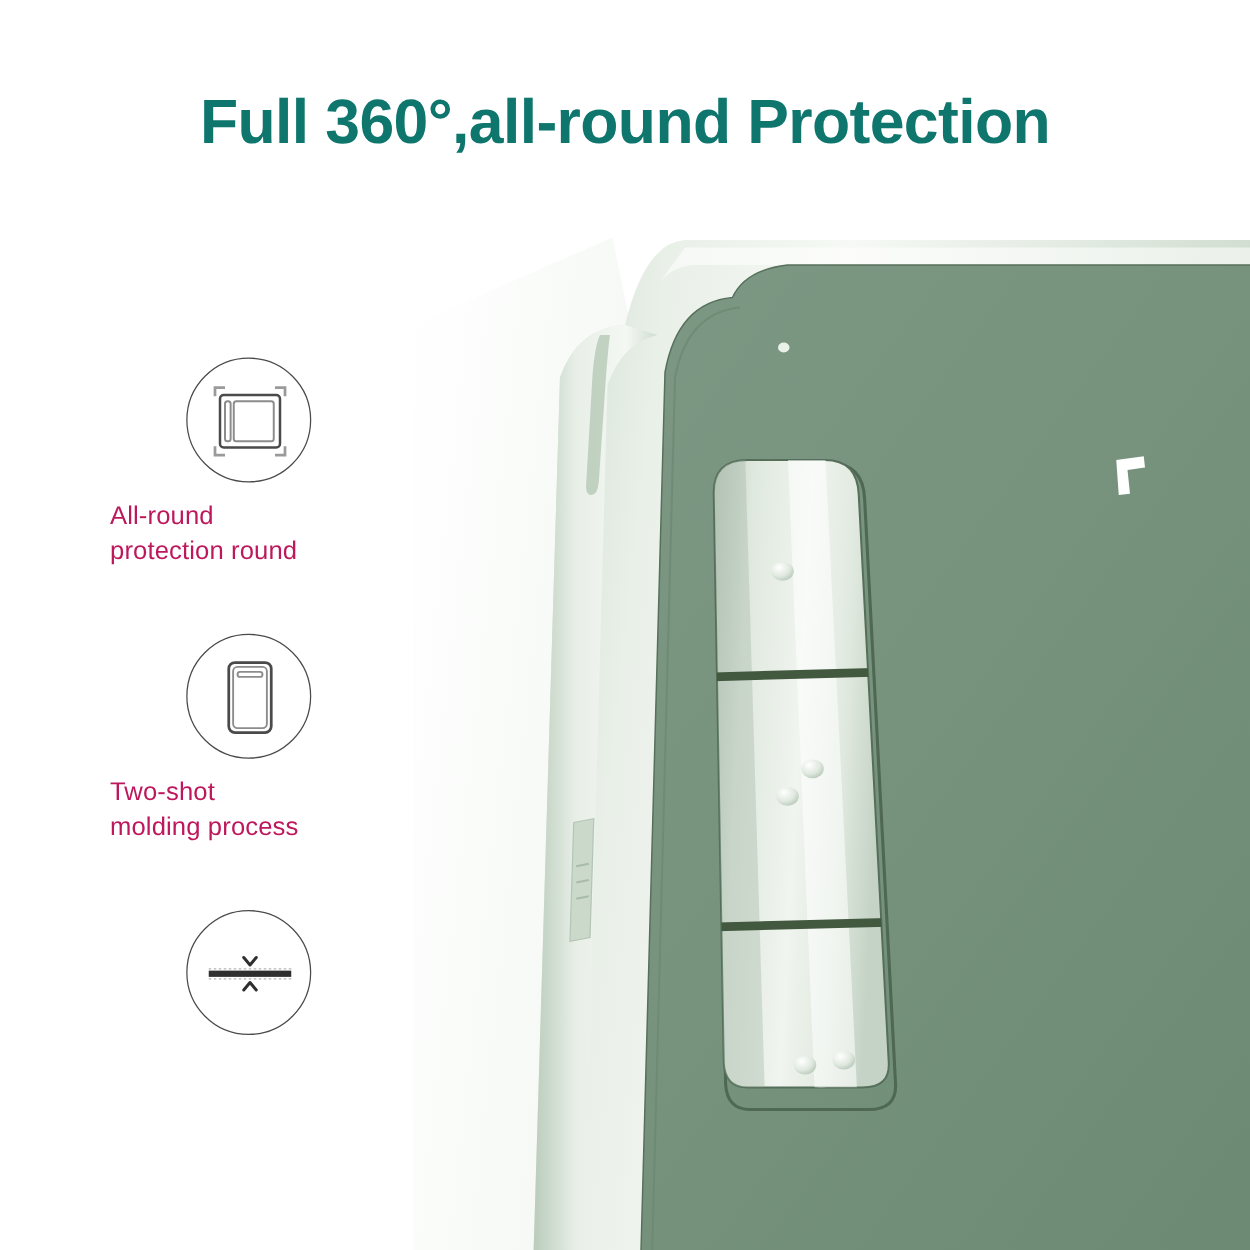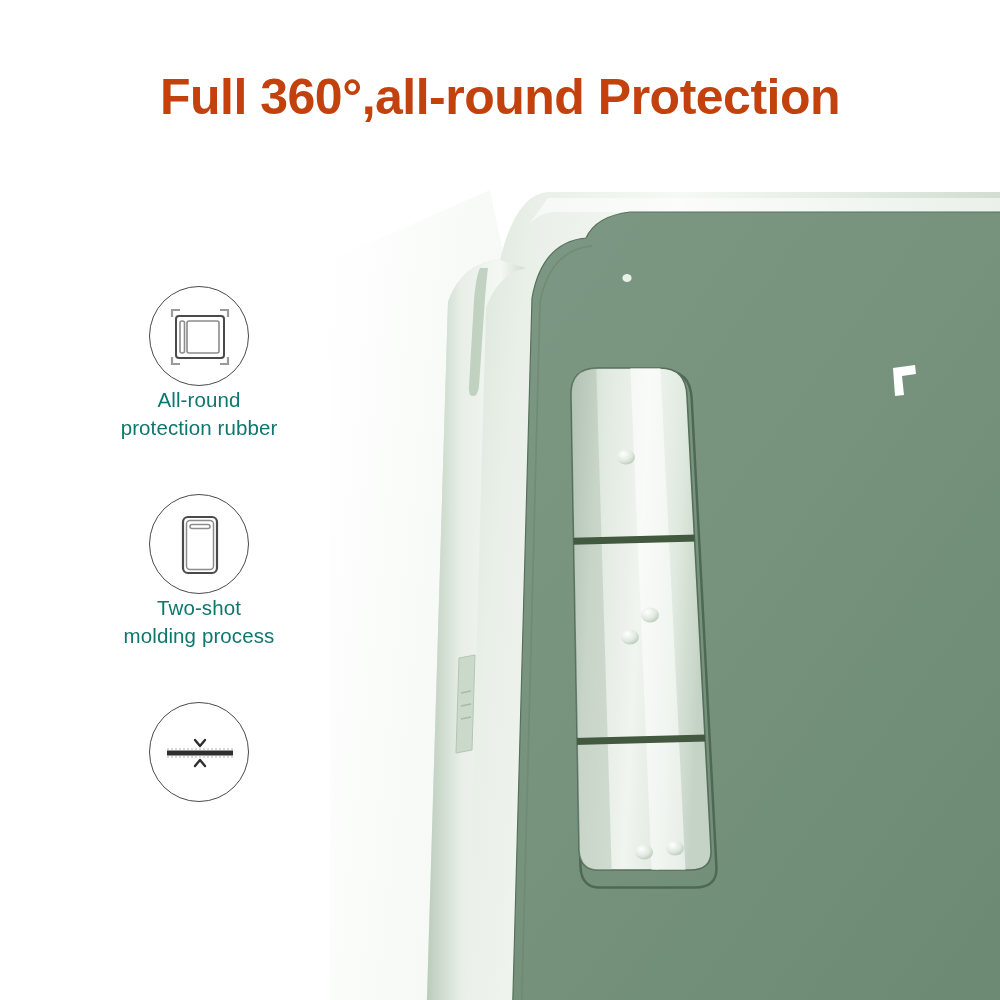--- a/index.html
+++ b/index.html
@@ -19,21 +19,21 @@
 
   
   #headline {
     position:absolute;
     left:0; top:68px;
     width:1000px;
     text-align:center;
     font-size:50px;
     font-weight:600;
     letter-spacing:-0.5px;
-    color:#c2410c;
+    color:#0f766e;
     white-space:nowrap;
   }
 
   
   #features {
     position:absolute;
     left:88px; top:286px;
     width:222px;
   }
   .feature { width:222px; margin-bottom:52px; }
@@ -43,24 +43,25 @@
     width:100px; height:100px;
     margin:0 auto;
     border:1.4px solid #4a4a4a;
     border-radius:50%;
     position:relative;
     background:#ffffff;
   }
   .icon-ring svg { position:absolute; left:0; top:0; }
 
   .feature-label {
-    text-align:center;
+    margin-top:13px;
+    text-align:left;
     font-size:20.5px;
     line-height:28px;
-    color:#0f766e;
+    color:#be185d;
     font-weight:400;
     letter-spacing:0.1px;
   }
   .feature-label .l2 { display:block; }
 
   
   #product {
     position:absolute;
     left:330px; top:150px;
     width:690px; height:880px;
@@ -204,21 +205,21 @@
 
           <rect x="26" y="29" width="48" height="42" rx="3" ry="3" fill="none" stroke="#4a4a4a" stroke-width="2"></rect>
 
           <rect x="37" y="34" width="32" height="32" rx="2" ry="2" fill="none" stroke="#8c8c8c" stroke-width="1.6"></rect>
 
           <rect x="30" y="34" width="4.5" height="32" rx="2" ry="2" fill="none" stroke="#8c8c8c" stroke-width="1.6"></rect>
         </svg>
       </div>
       <div class="feature-label">
         <span>All-round</span>
-        <span class="l2">protection rubber</span>
+        <span class="l2">protection round</span>
       </div>
     </div>
 
     <div class="feature">
       <div class="icon-ring">
         <svg width="100" height="100" viewBox="0 0 100 100">
           <rect x="33" y="22" width="34" height="56" rx="5" ry="5" fill="none" stroke="#4a4a4a" stroke-width="2.2"></rect>
           <rect x="36.5" y="25.5" width="27" height="49" rx="3.5" ry="3.5" fill="none" stroke="#8c8c8c" stroke-width="1.5"></rect>
           <rect x="40" y="29.5" width="20" height="4" rx="2" ry="2" fill="none" stroke="#8c8c8c" stroke-width="1.5"></rect>
         </svg>

